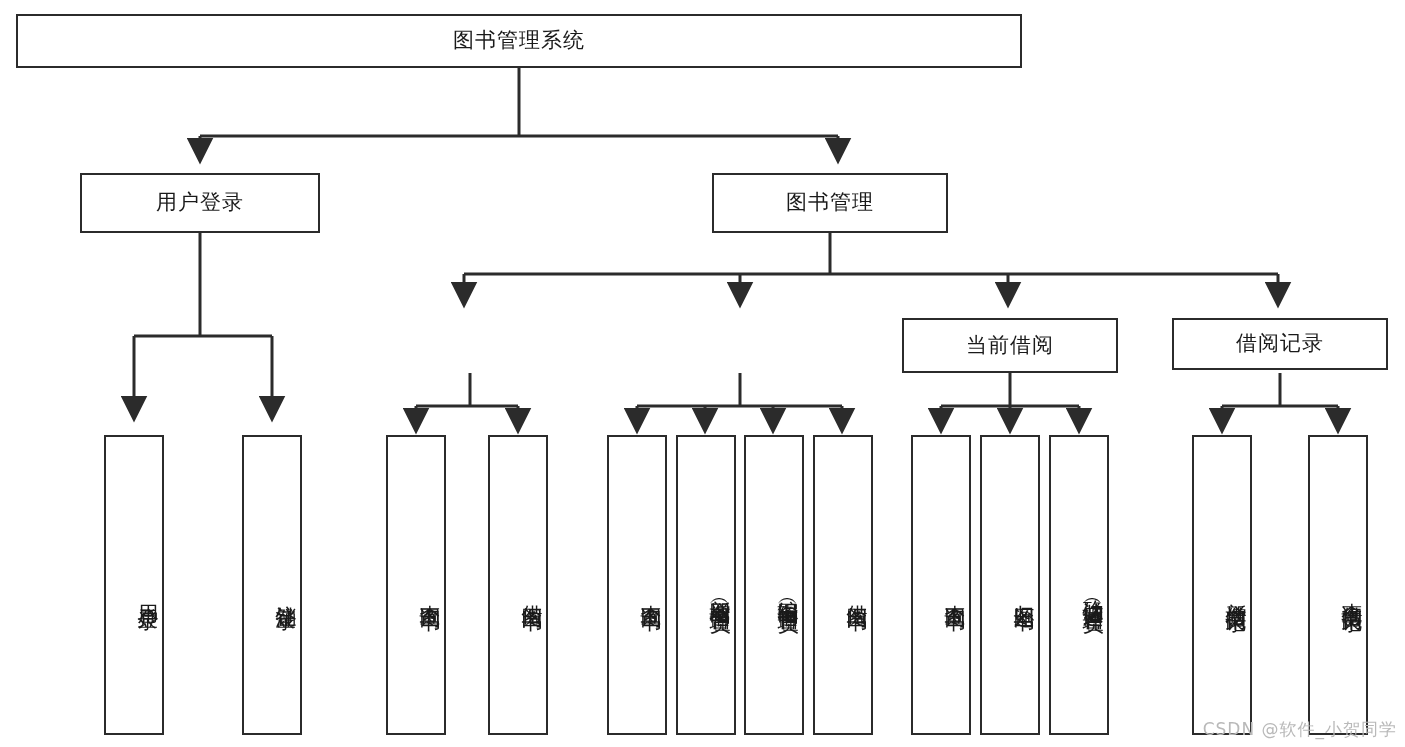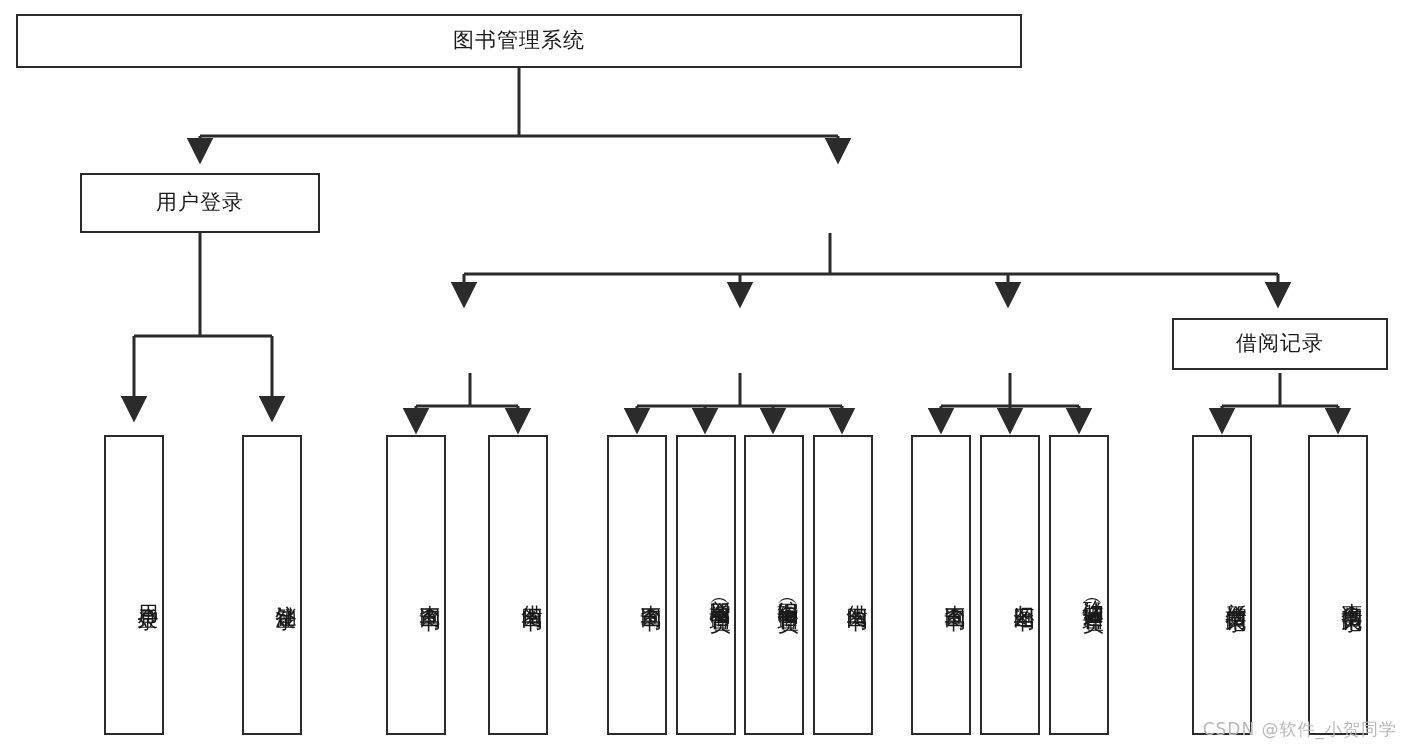--- a/index.html
+++ b/index.html
@@ -107,21 +107,27 @@
     </g>
   </svg>
 
   <div class="node h" style="left:16px;top:14px;width:1006px;height:54px;">
     <span>图书管理系统</span>
   </div>
 
   <div class="node h" style="left:80px;top:173px;width:240px;height:60px;">
     <span>用户登录</span>
   </div>
+  <div class="node h" style="left:712px;top:173px;width:236px;height:60px;">
+    <span>图书管理</span>
+  </div>
 
+  <div class="node h" style="left:902px;top:318px;width:216px;height:55px;">
+    <span>当前借阅</span>
+  </div>
   <div class="node h" style="left:1172px;top:318px;width:216px;height:52px;">
     <span>借阅记录</span>
   </div>
 
   <div class="node v" style="left:104px;top:435px;width:60px;height:300px;">
     <span class="vlabel">用户登录</span>
   </div>
   <div class="node v" style="left:242px;top:435px;width:60px;height:300px;">
     <span class="vlabel">注销登录</span>
   </div>

